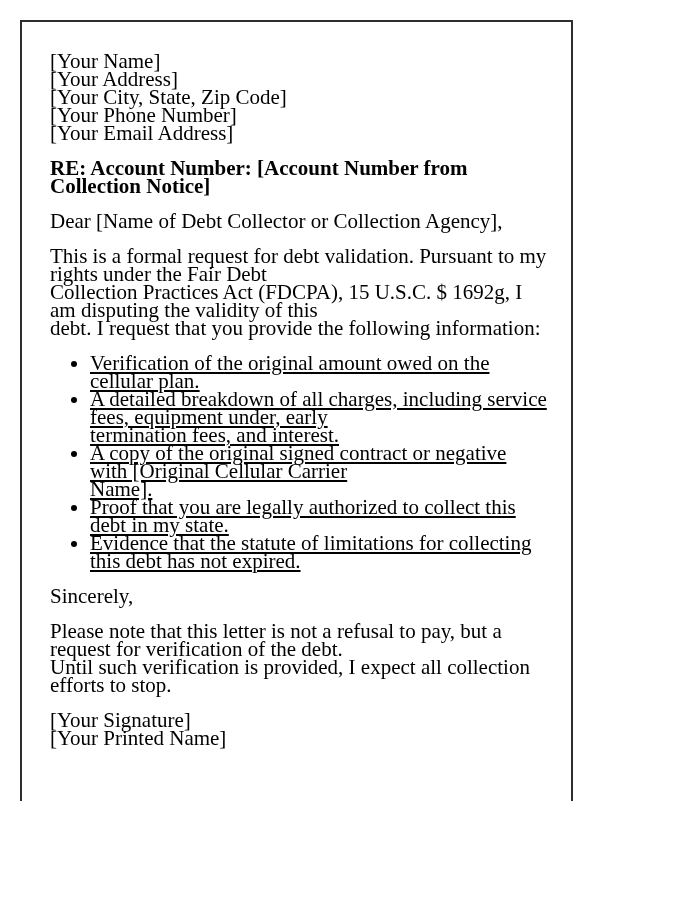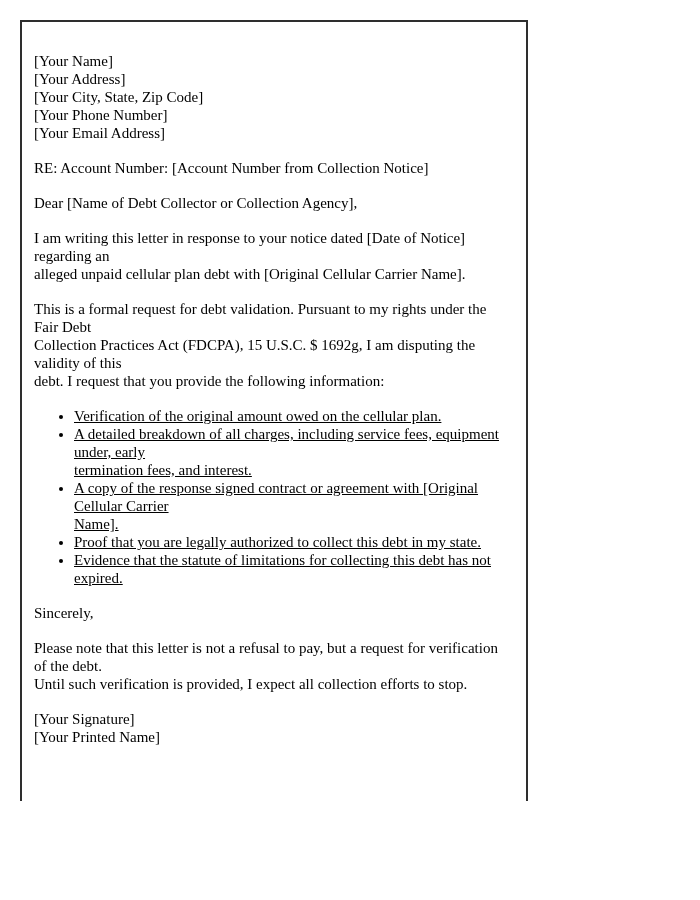--- a/index.html
+++ b/index.html
@@ -12,38 +12,38 @@
     width: 700px;
     height: 900px;
     background: #ffffff;
     font-family: "Liberation Serif", "DejaVu Serif", serif;
     color: #000000;
   }
   .letter {
     position: absolute;
     left: 20px;
     top: 20px;
-    width: 508px;
+    width: 553px;
     height: 781px;
     box-sizing: border-box;
     border: 2px solid #2e2e2e;
     border-bottom: none;
-    padding: 30px 24px 0 12px;
-    font-size: 15px;
+    padding: 30px 24px 0 28px;
+    font-size: 21px;
     line-height: 18px;
     overflow: hidden;
   }
   .block {
     margin: 0 0 17px 0;
   }
   .pre {
     white-space: pre-line;
   }
   .subject {
-    font-weight: normal;
+    font-weight: bold;
   }
   ul.bullets {
     margin: 0 0 17px 0;
     padding: 0 0 0 40px;
     list-style-type: disc;
     text-decoration: underline;
   }
   ul.bullets li {
     margin: 0;
     padding: 0;
@@ -60,32 +60,30 @@
 [Your City, State, Zip Code]
 [Your Phone Number]
 [Your Email Address]</div>
 
 
 
     <div class="block subject">RE: Account Number: [Account Number from Collection Notice]</div>
 
     <div class="block">Dear [Name of Debt Collector or Collection Agency],</div>
 
-    <div class="block pre">I am writing this letter in response to your notice dated [Date of Notice] regarding an
-alleged unpaid cellular plan debt with [Original Cellular Carrier Name].</div>
 
     <div class="block pre">This is a formal request for debt validation. Pursuant to my rights under the Fair Debt
 Collection Practices Act (FDCPA), 15 U.S.C. $ 1692g, I am disputing the validity of this
 debt. I request that you provide the following information:</div>
 
     <ul class="bullets">
       <li class="pre">Verification of the original amount owed on the cellular plan.</li>
       <li class="pre">A detailed breakdown of all charges, including service fees, equipment under, early
 termination fees, and interest.</li>
-      <li class="pre">A copy of the response signed contract or agreement with [Original Cellular Carrier
+      <li class="pre">A copy of the original signed contract or negative with [Original Cellular Carrier
 Name].</li>
       <li class="pre">Proof that you are legally authorized to collect this debt in my state.</li>
       <li class="pre">Evidence that the statute of limitations for collecting this debt has not expired.</li>
     </ul>
 
 
     <div class="block">Sincerely,</div>
 
     <div class="block pre">Please note that this letter is not a refusal to pay, but a request for verification of the debt.
 Until such verification is provided, I expect all collection efforts to stop.</div>

